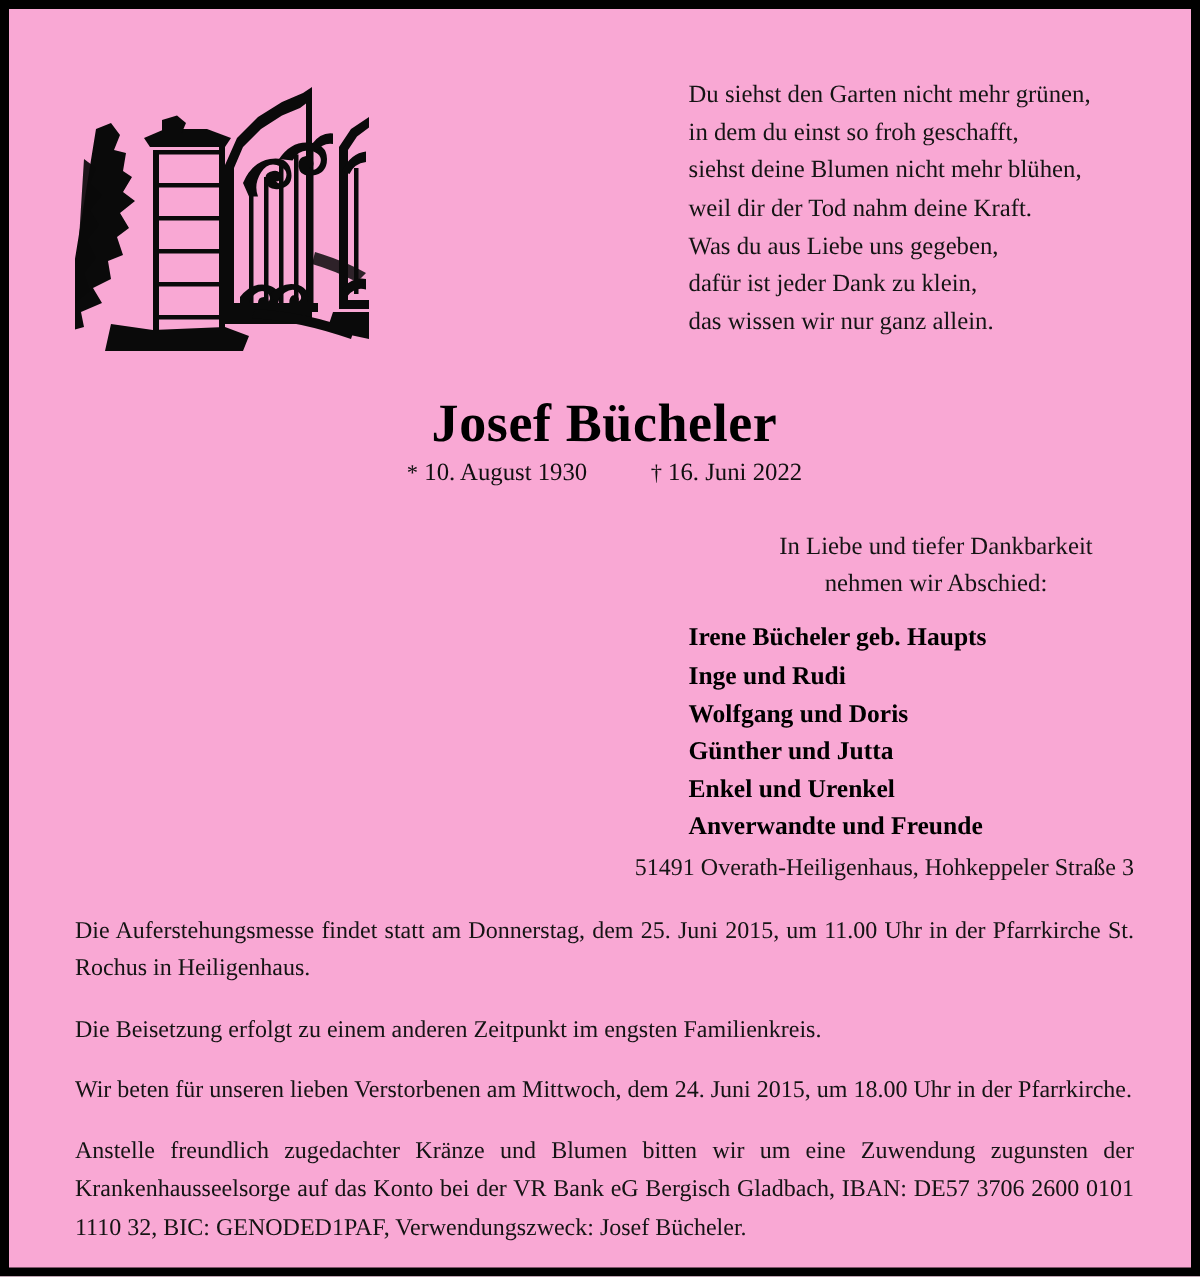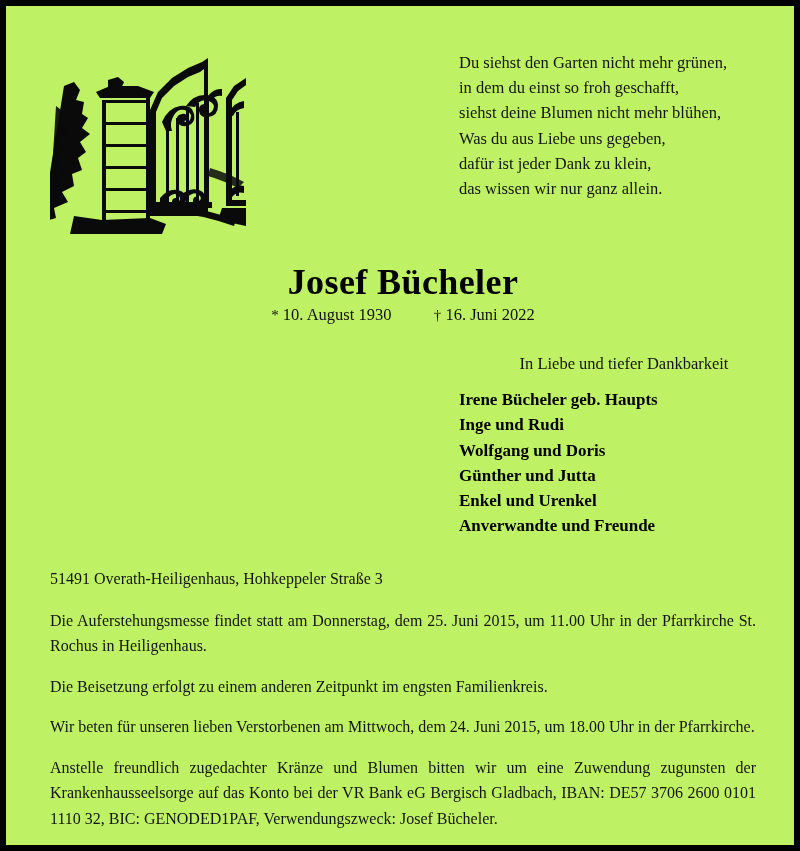--- a/index.html
+++ b/index.html
@@ -4,21 +4,21 @@
 <style>
   html, body {
     margin: 0;
     padding: 0;
     background: #ffffff;
   }
   #notice {
     position: relative;
     width: 800px;
     height: 851px;
-    background: #bef264;
+    background: #f9a8d4;
     border: 6px solid #000000;
     box-sizing: border-box;
     font-family: "Liberation Serif", "DejaVu Serif", serif;
     color: #0d0d0d;
     overflow: hidden;
   }
 
   
   .top-area {
     position: absolute;
@@ -109,21 +109,21 @@
     line-height: 25.5px;
     color: #141414;
   }
   .details p {
     margin: 0 0 15px 0;
     text-align: justify;
     -webkit-hyphens: auto;
     hyphens: auto;
   }
   .details p.addr {
-    text-align: left;
+    text-align: right;
     margin-bottom: 16px;
   }
   .details p.last { margin-bottom: 0; }
 </style>
 </head>
 <body>
 
 <div id="notice">
 
   <div class="top-area">
@@ -176,20 +176,21 @@
           <path d="M178 144 q8 -8 16 -6 l0 7 q-7 -2 -12 4 z"></path>
           <path d="M172 160 l24 0 0 18 -28 -6 z"></path>
         </g>
       </svg>
     </div>
 
     <div class="poem">
       <div>Du siehst den Garten nicht mehr grünen,</div>
       <div>in dem du einst so froh geschafft,</div>
       <div>siehst deine Blumen nicht mehr blühen,</div>
+      <div>weil dir der Tod nahm deine Kraft.</div>
       <div>Was du aus Liebe uns gegeben,</div>
       <div>dafür ist jeder Dank zu klein,</div>
       <div>das wissen wir nur ganz allein.</div>
     </div>
 
   </div>
 
   <div class="name-block">
     <div class="deceased-name">Josef Bücheler</div>
     <div class="life-dates">
@@ -197,20 +198,21 @@
       <span>10. August 1930</span>
       <span class="date-gap"></span>
       <span class="sym">†</span>
       <span>16. Juni 2022</span>
     </div>
   </div>
 
   <div class="mourn-block">
     <div class="mourn-intro">
       <div>In Liebe und tiefer Dankbarkeit</div>
+      <div>nehmen wir Abschied:</div>
     </div>
     <div class="mourn-names">
       <div>Irene Bücheler geb. Haupts</div>
       <div>Inge und Rudi</div>
       <div>Wolfgang und Doris</div>
       <div>Günther und Jutta</div>
       <div>Enkel und Urenkel</div>
       <div>Anverwandte und Freunde</div>
     </div>
   </div>

